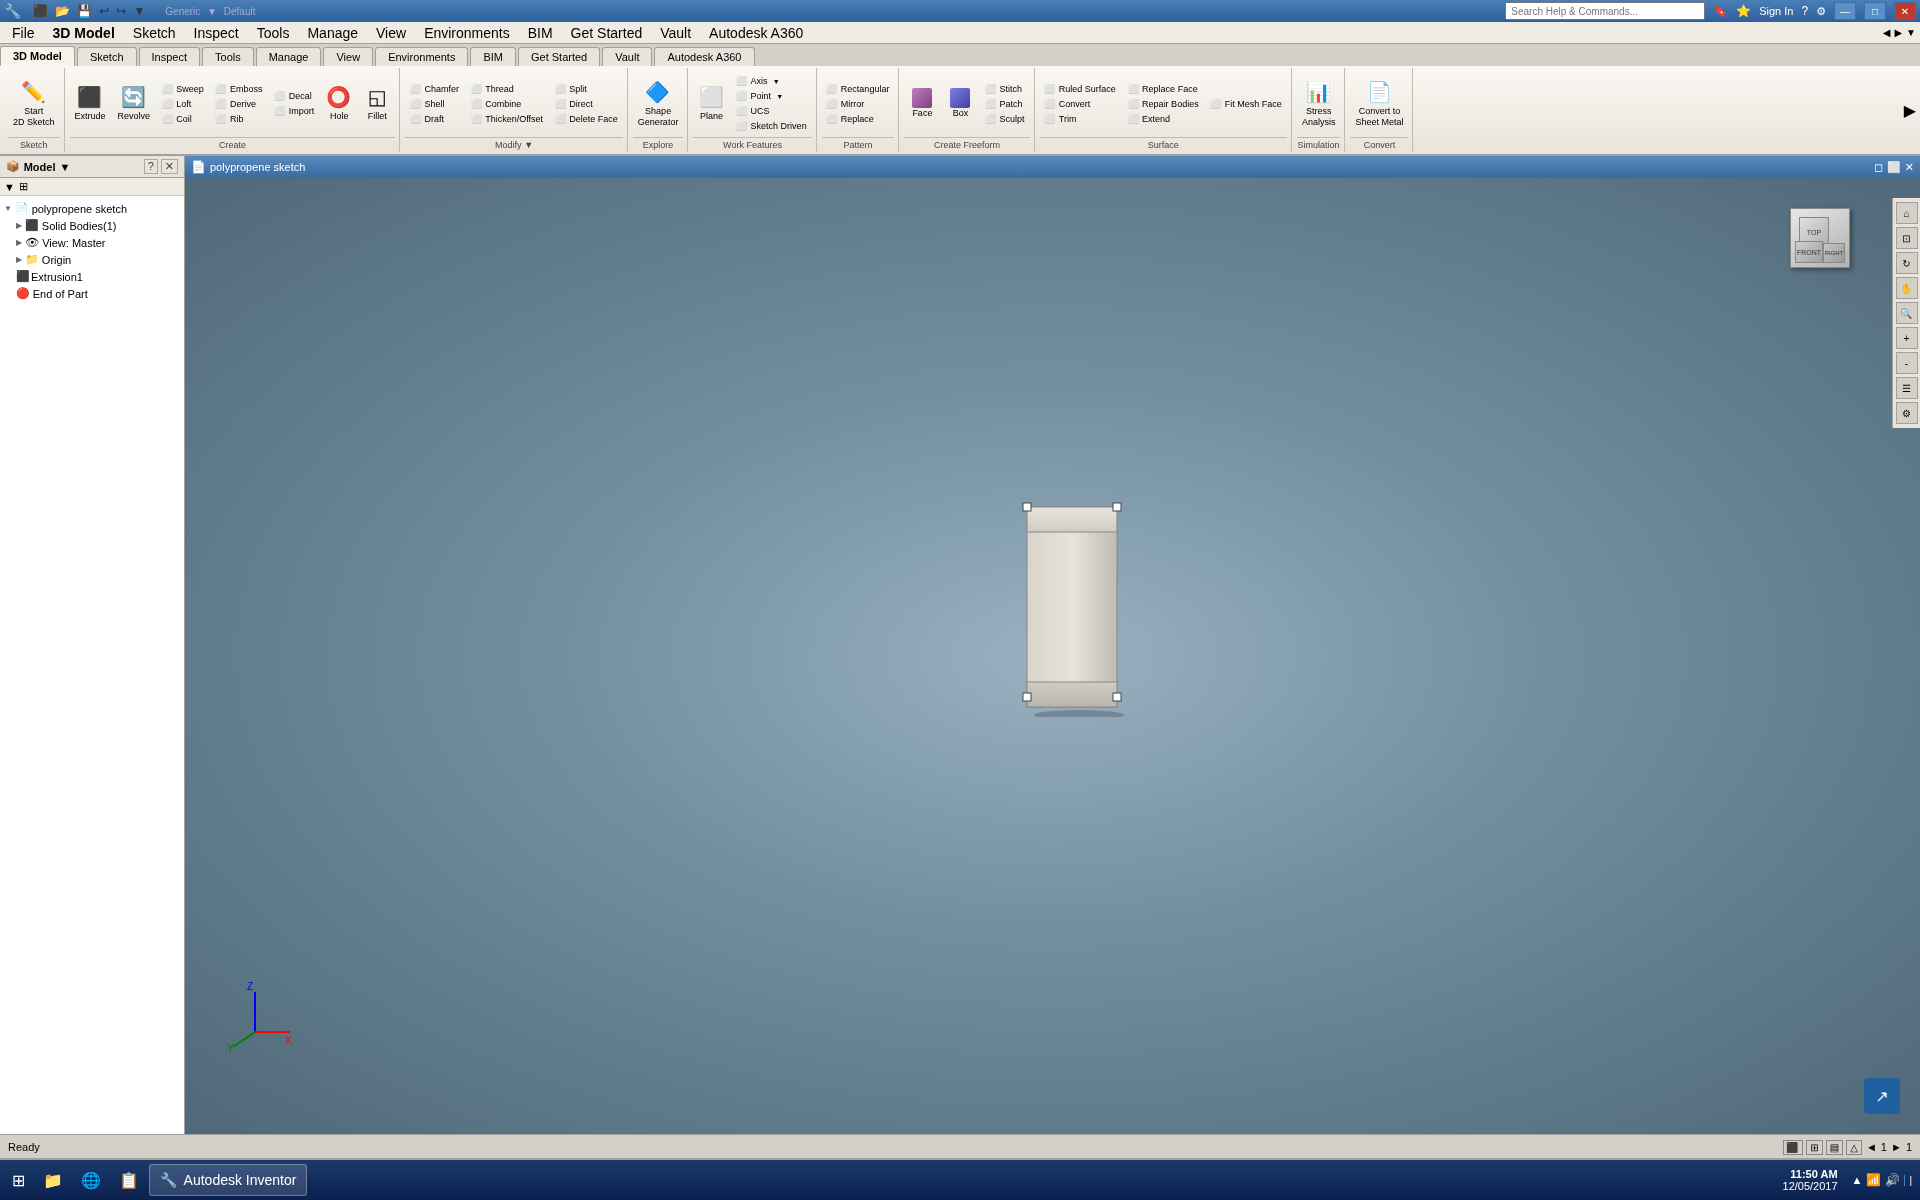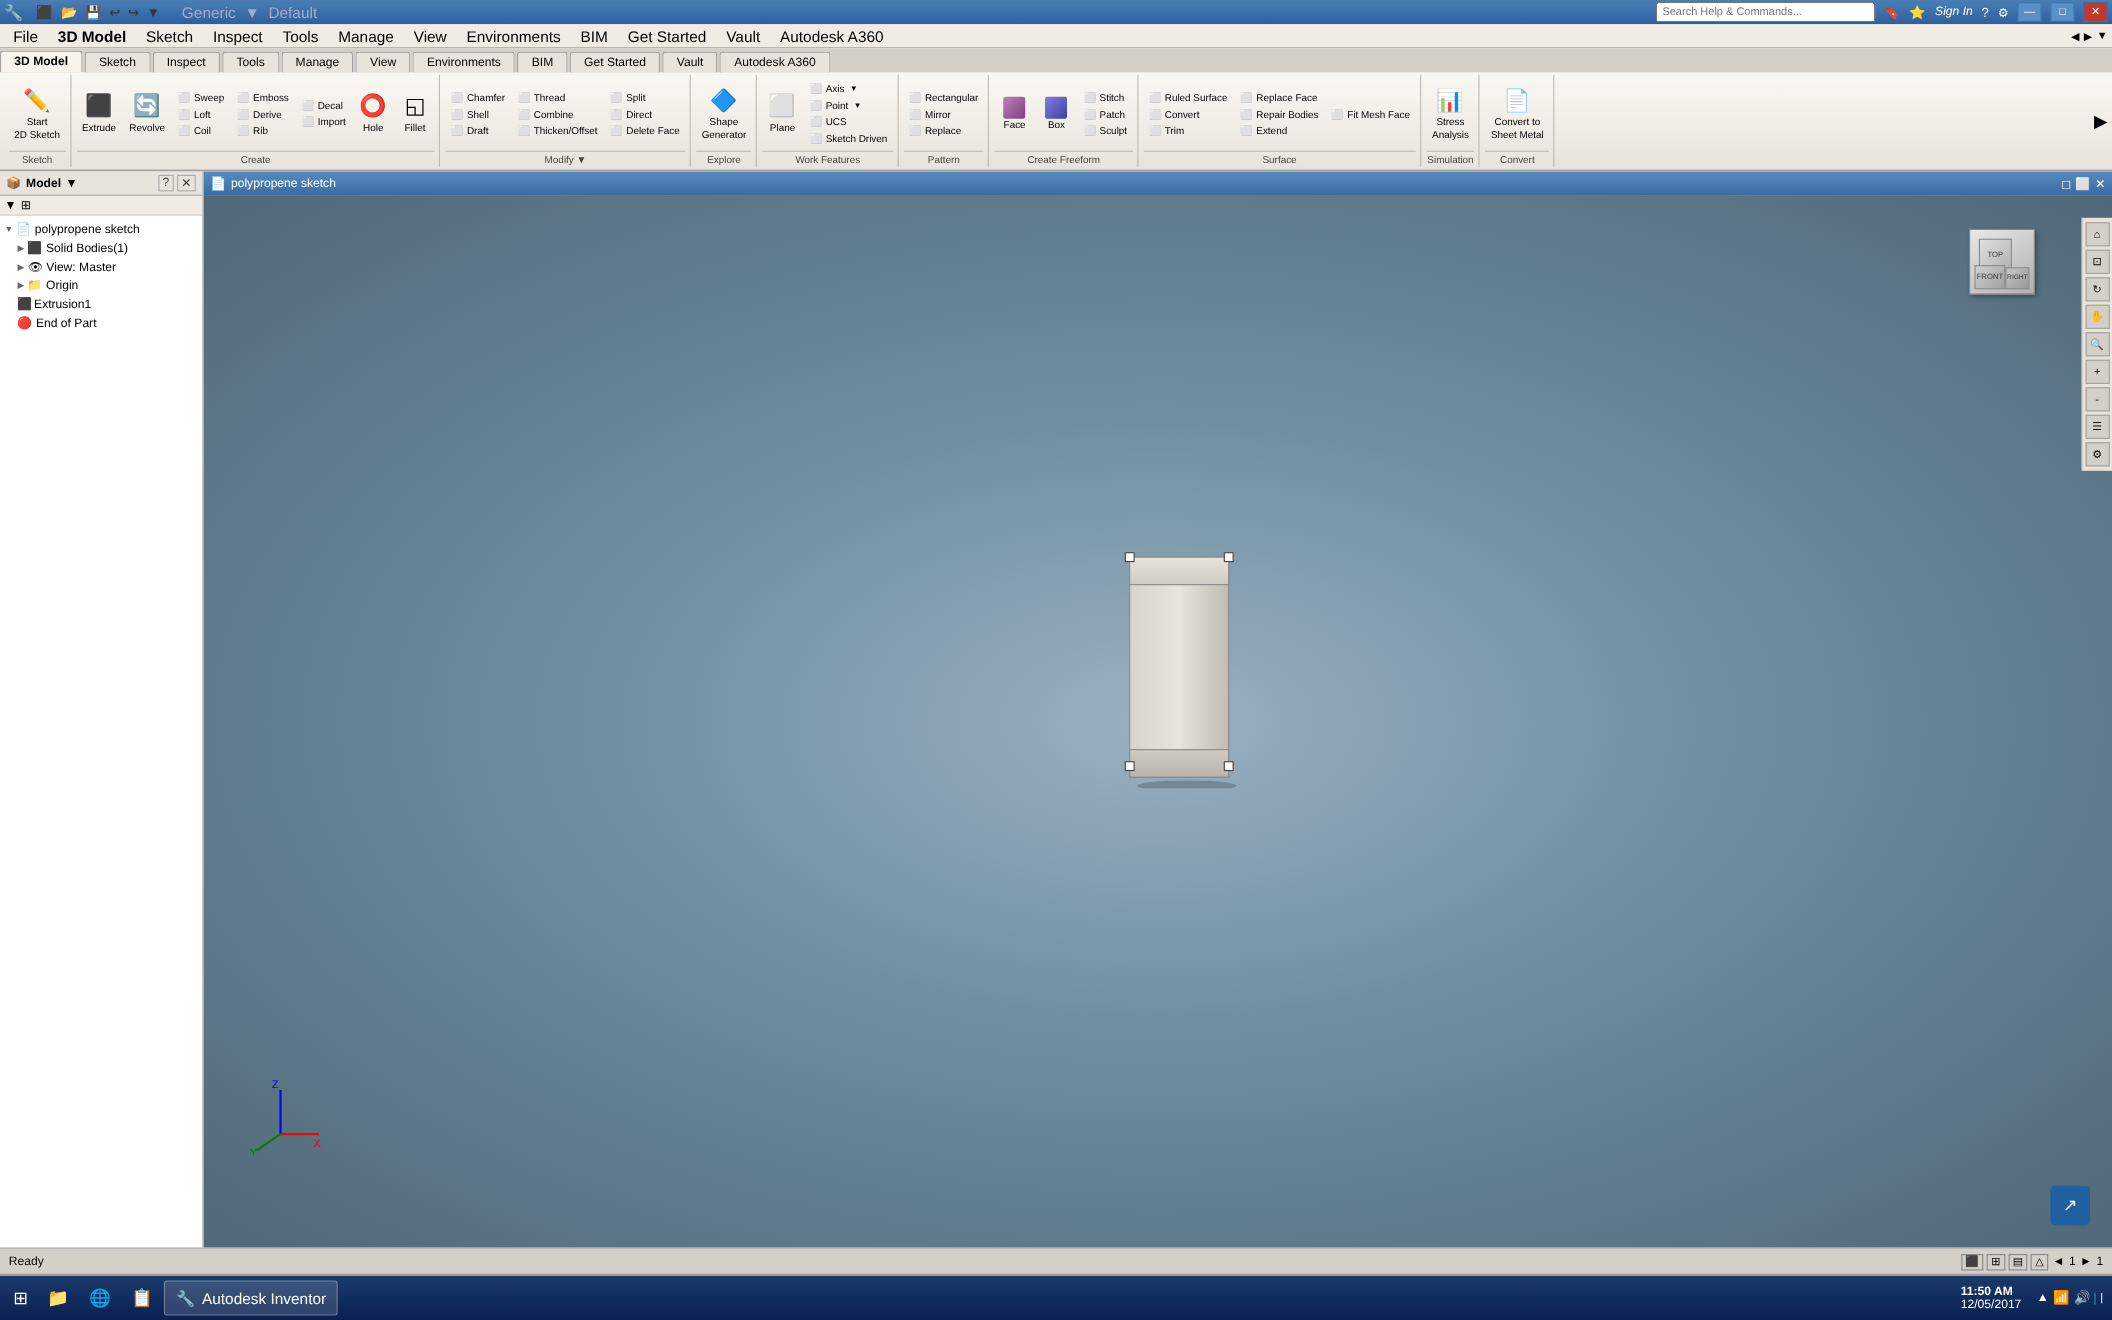--- a/index.html
+++ b/index.html
@@ -294,21 +294,21 @@
       border: 1px solid rgba(255,255,255,0.3);
       border-radius: 3px;
       cursor: pointer;
       color: white;
       font-size: 11px;
     }
     .taskbar-clock {
       margin-left: auto;
       color: white;
       font-size: 11px;
-      text-align: left;
+      text-align: right;
       padding: 0 8px;
     }
     .taskbar-system {
       display: flex;
       align-items: center;
       gap: 4px;
       color: white;
       padding: 0 4px;
     }
 
@@ -351,33 +351,33 @@
   <div id="titlebar-left">
     <span style="font-size:14px;">🔧</span>
     <div id="quick-access">
       <span class="qa-btn">⬛</span>
       <span class="qa-btn">📂</span>
       <span class="qa-btn">💾</span>
       <span class="qa-btn">↩</span>
       <span class="qa-btn">↪</span>
       <span class="qa-btn">▼</span>
     </div>
-    <span style="color:#aac; font-size:14px; margin-left:8px;">
+    <span style="color:#aac; font-size:10px; margin-left:8px;">
       <span>Generic</span>
       <span style="margin:0 4px">▼</span>
       <span>Default</span>
     </span>
   </div>
   <div style="display:flex; align-items:center; gap:8px;">
     <span>
       <input style="width: 200px; height: 18px; font-size: 10px; padding: 0px 4px;" placeholder="Search Help &amp; Commands...">
     </span>
     <span style="color:white; font-size:12px;">🔖</span>
     <span style="color:white; font-size:12px;">⭐</span>
-    <span style="color:white; font-size:11px; cursor:pointer;font-style:italic;">Sign In</span>
+    <span style="color:white; font-size:11px; cursor:pointer;">Sign In</span>
     <span style="color:white; font-size:12px; cursor:pointer;">?</span>
     <span style="color:white; font-size:11px;">⚙</span>
     <span class="title-btn">—</span>
     <span class="title-btn">□</span>
     <span class="title-btn" style="background:#c0392b;">✕</span>
   </div>
 </div>
 
 <div id="menubar">
   <span class="menu-item">File</span>

